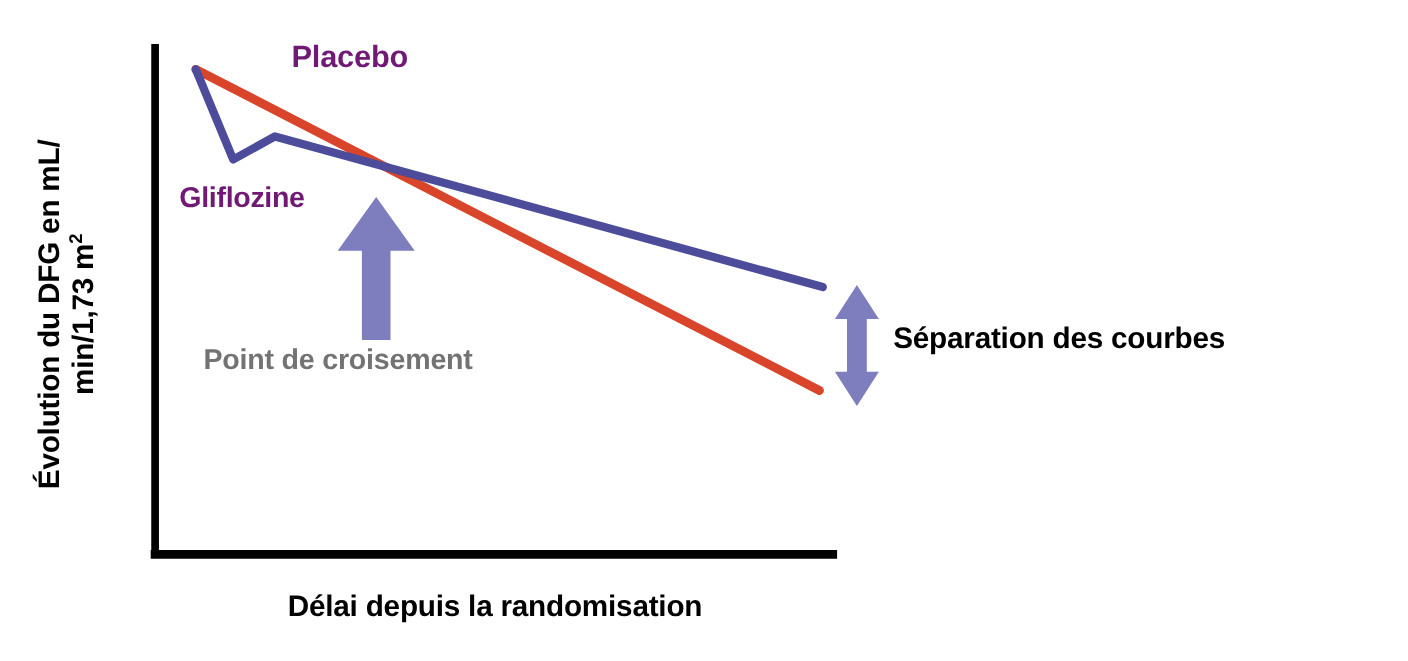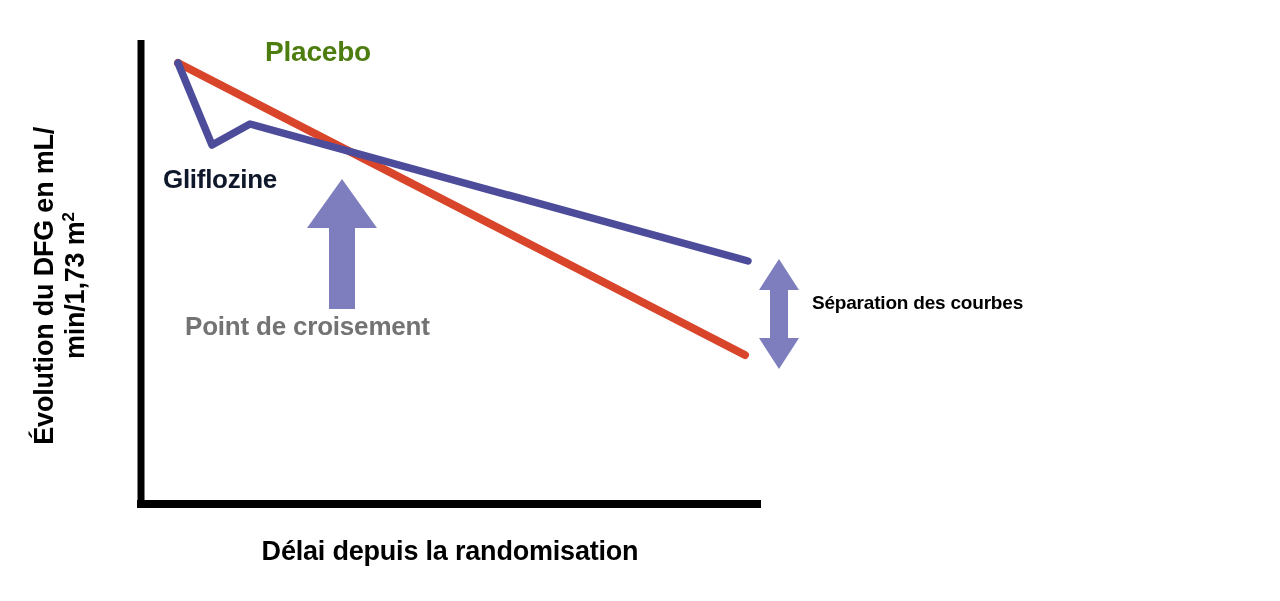--- a/index.html
+++ b/index.html
@@ -84,21 +84,21 @@
   #crossing-label {
     left: 185px;
     top: 312px;
     font-size: 26px;
     color: #737373;
     letter-spacing: -0.2px;
   }
   #separation-label {
     left: 812px;
     top: 292px;
-    font-size: 19px;
+    font-size: 27px;
     color: #000000;
     letter-spacing: -0.2px;
   }
 </style>
 </head>
 <body>
 
 <div id="figure">
 
   <svg id="plot-svg" viewBox="0 0 1280 601">
@@ -125,19 +125,19 @@
 
   </svg>
 
   <div class="fig-label" id="y-axis-title">
     <span class="line">Évolution du DFG en mL/</span>
     <span class="line"><span>min/1,73 m</span><sup>2</sup></span>
   </div>
 
   <div class="fig-label" id="x-axis-title">Délai depuis la randomisation</div>
 
-  <div class="fig-label" id="placebo-label" style="color:#4d7c0f">Placebo</div>
-  <div class="fig-label" id="gliflozine-label" style="color:#0f172a">Gliflozine</div>
+  <div class="fig-label" id="placebo-label" style="color:#701a75">Placebo</div>
+  <div class="fig-label" id="gliflozine-label" style="color:#701a75">Gliflozine</div>
 
   <div class="fig-label" id="crossing-label">Point de croisement</div>
   <div class="fig-label" id="separation-label">Séparation des courbes</div>
 
 </div>
 
 </body></html>

